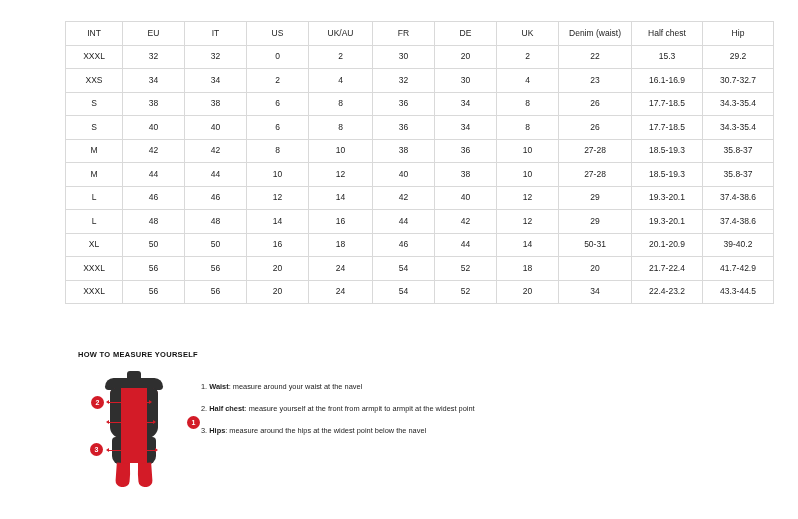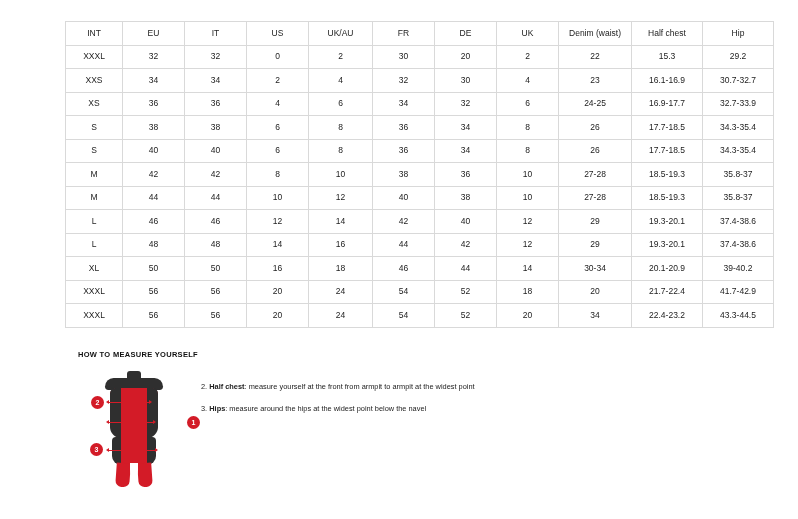--- a/index.html
+++ b/index.html
@@ -284,33 +284,20 @@
           <td>2</td>
           <td>4</td>
           <td>32</td>
           <td>30</td>
           <td>4</td>
           <td>23</td>
           <td>16.1-16.9</td>
           <td>30.7-32.7</td>
         </tr>
         <tr>
-          <td>XS</td>
-          <td>36</td>
-          <td>36</td>
-          <td>4</td>
-          <td>6</td>
-          <td>34</td>
-          <td>32</td>
-          <td>6</td>
-          <td>24-25</td>
-          <td>16.9-17.7</td>
-          <td>32.7-33.9</td>
-        </tr>
-        <tr>
           <td>S</td>
           <td>38</td>
           <td>38</td>
           <td>6</td>
           <td>8</td>
           <td>36</td>
           <td>34</td>
           <td>8</td>
           <td>26</td>
           <td>17.7-18.5</td>
@@ -383,21 +370,21 @@
         </tr>
         <tr>
           <td>XL</td>
           <td>50</td>
           <td>50</td>
           <td>16</td>
           <td>18</td>
           <td>46</td>
           <td>44</td>
           <td>14</td>
-          <td>30-34</td>
+          <td>50-31</td>
           <td>20.1-20.9</td>
           <td>39-40.2</td>
         </tr>
         <tr>
           <td>XXXL</td>
           <td>56</td>
           <td>56</td>
           <td>20</td>
           <td>24</td>
           <td>54</td>
@@ -445,20 +432,24 @@
         <div class="mline chest"></div>
         <div class="mline waist"></div>
         <div class="mline hip"></div>
         <div class="badge b1">1</div>
         <div class="badge b2">2</div>
         <div class="badge b3">3</div>
       </div>
 
       <div class="steps-col">
         <div class="step">
+          <span>1.</span>
+          <b>Waist</b><span>: measure around your waist at the navel</span>
+        </div>
+        <div class="step">
           <span>2.</span>
           <b>Half chest</b><span>: measure yourself at the front from armpit to armpit at the widest point</span>
         </div>
         <div class="step">
           <span>3.</span>
           <b>Hips</b><span>: measure around the hips at the widest point below the navel</span>
         </div>
       </div>
 
     </div>

